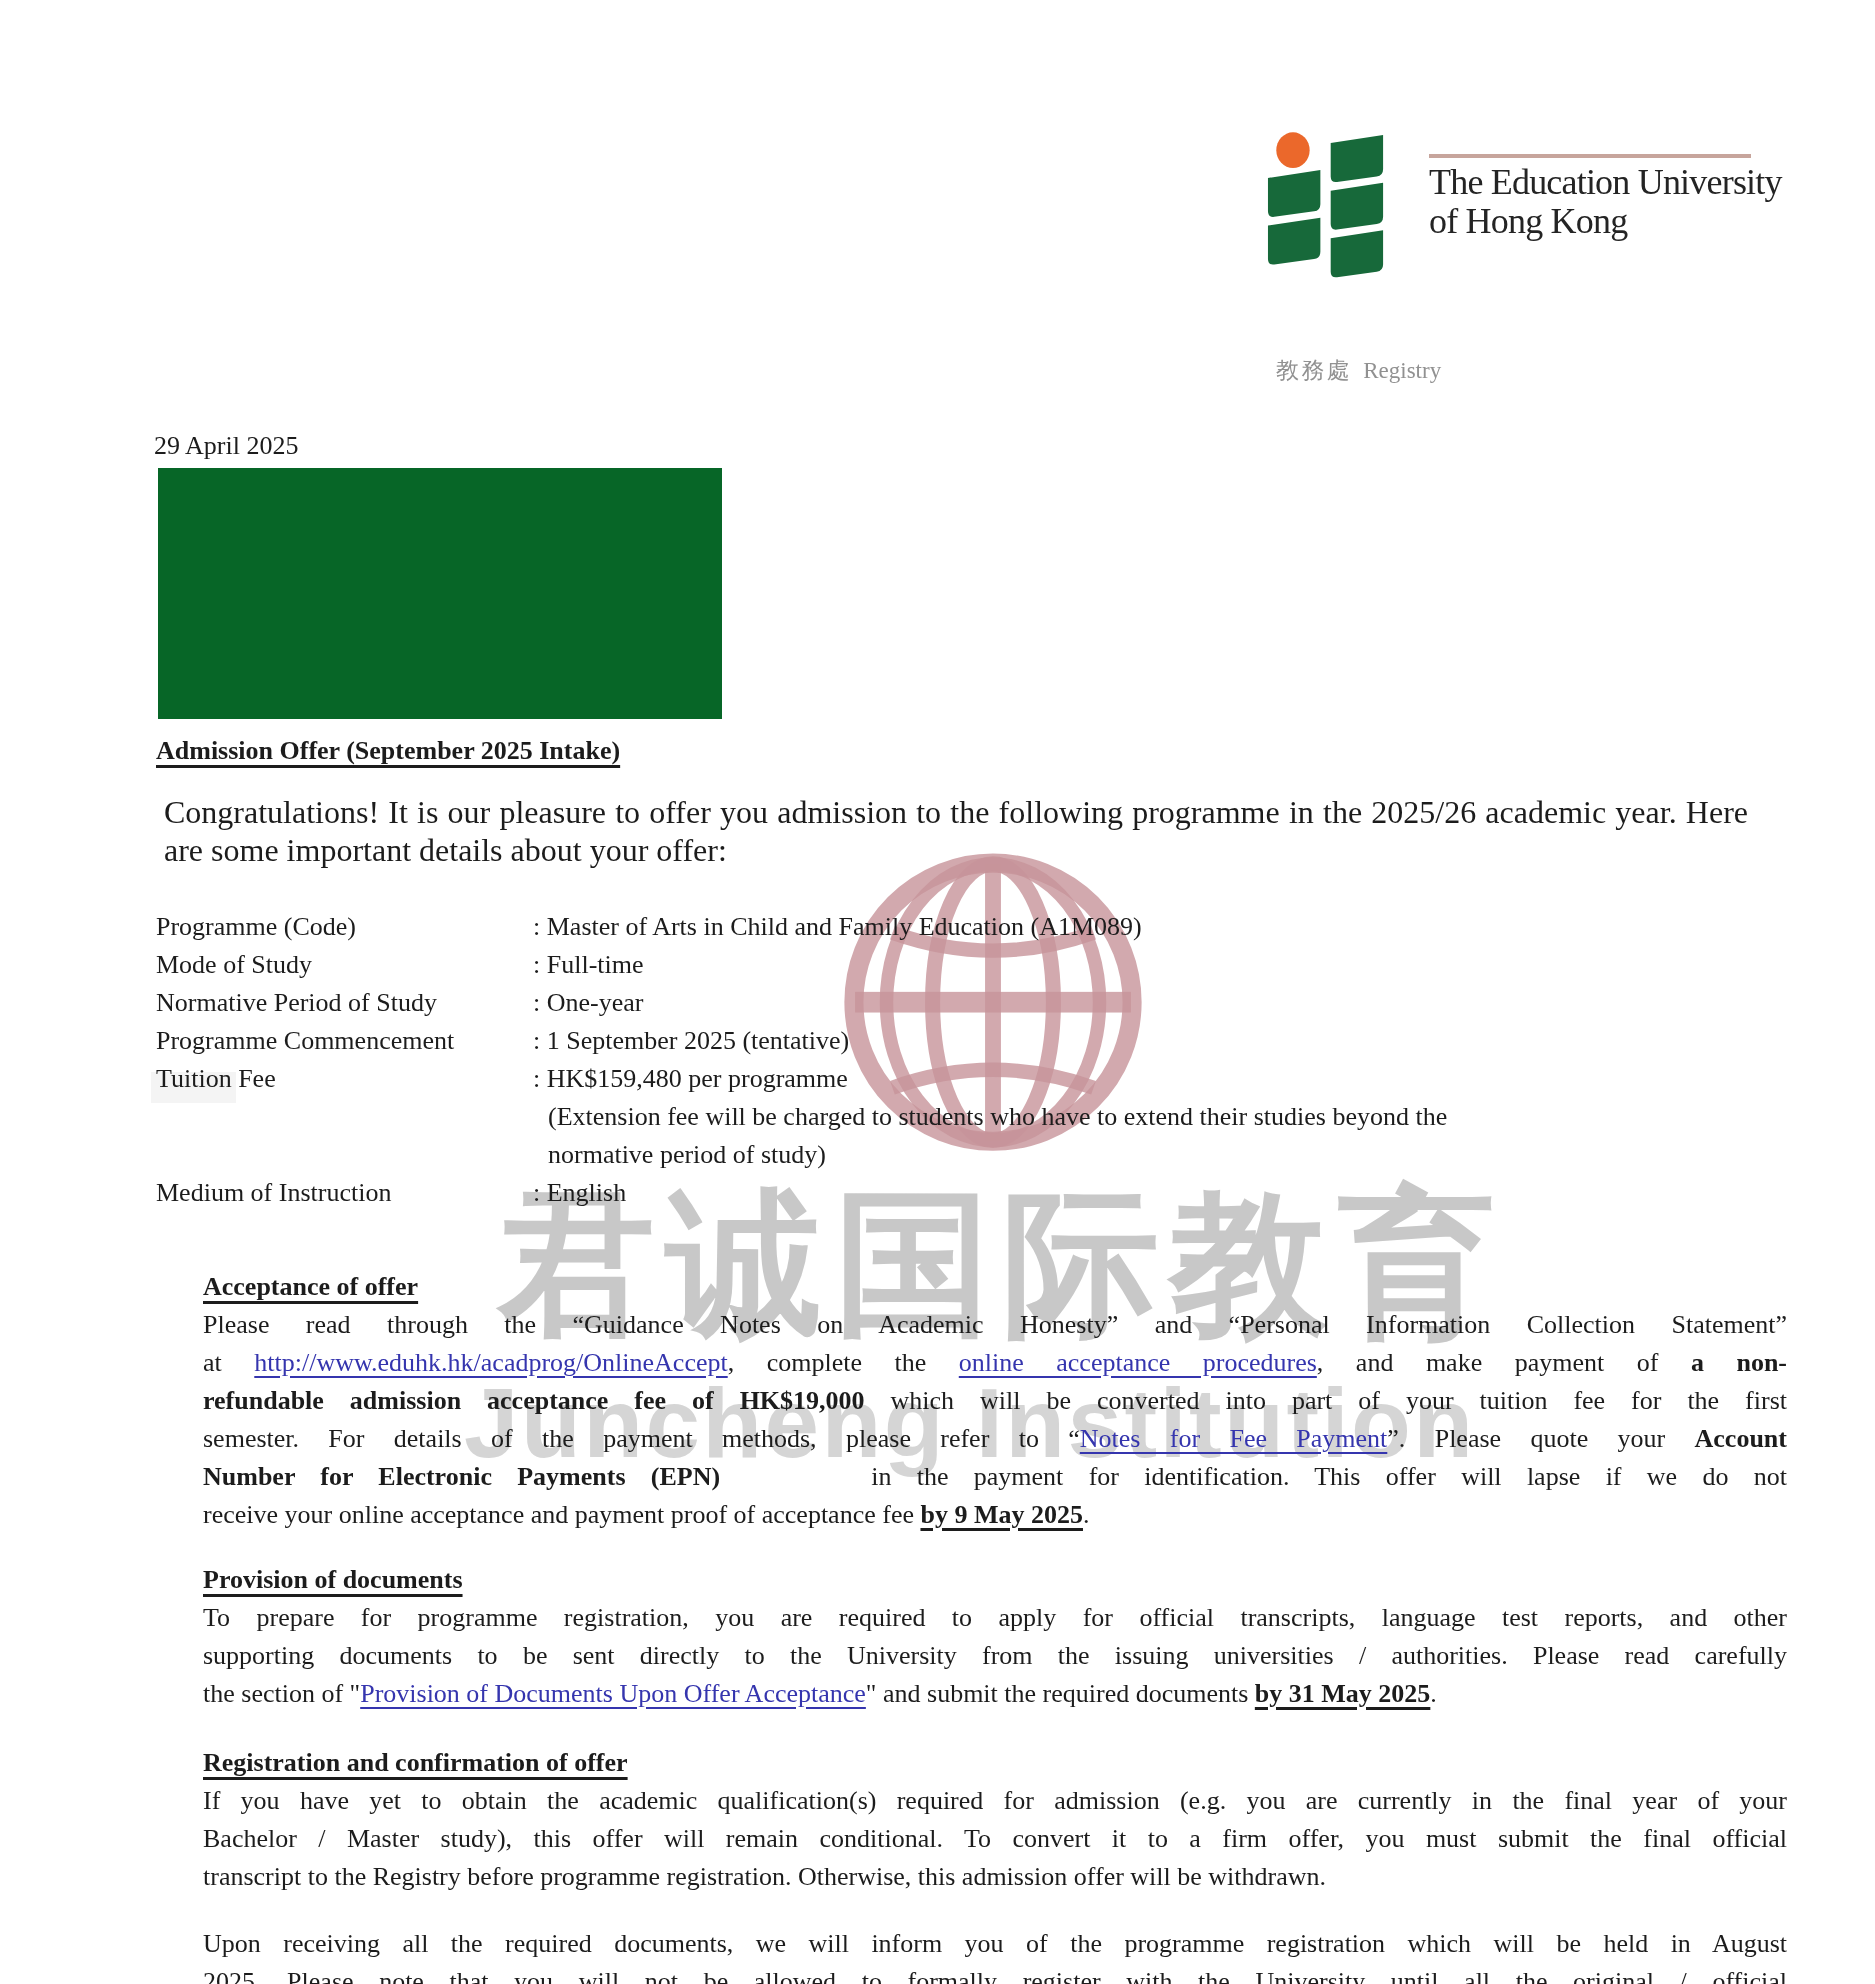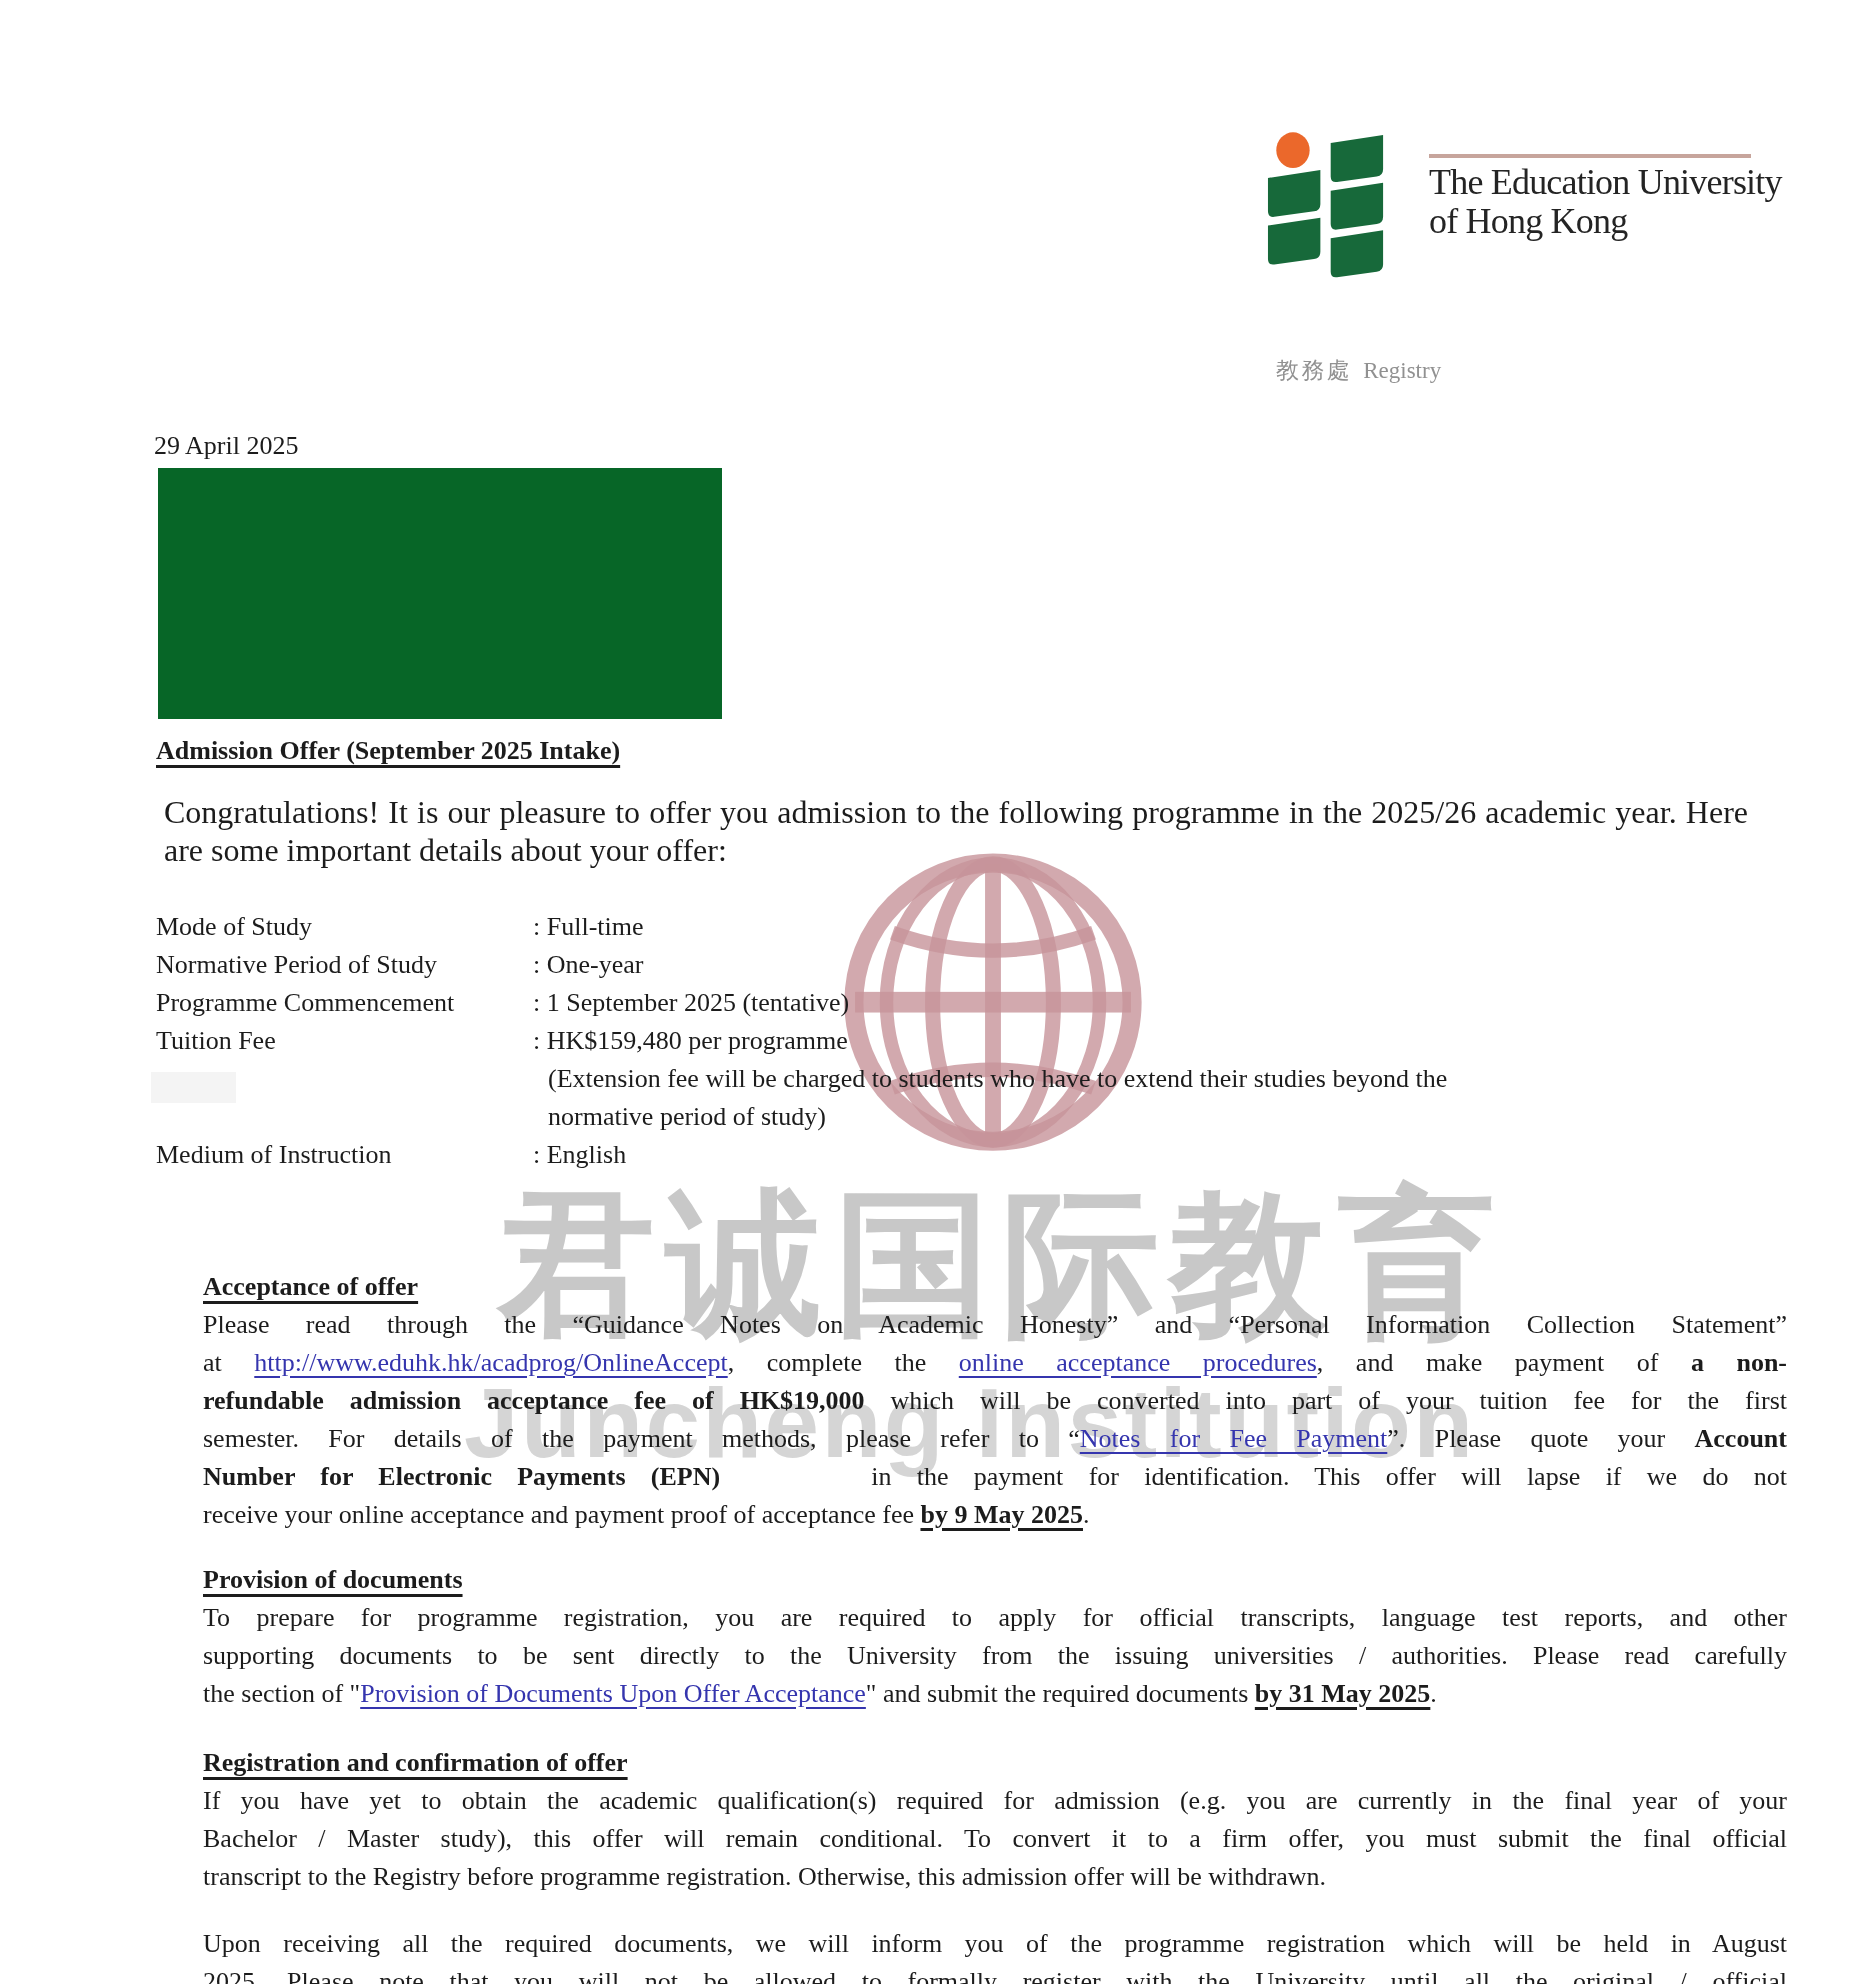--- a/index.html
+++ b/index.html
@@ -112,20 +112,24 @@
 
   <div class="doc-heading">Admission Offer (September 2025 Intake)</div>
 
   <div class="intro" id="intro">
       <div class="jl"><span>Congratulations!  It is our pleasure to offer you admission to the following programme in the 2025/26 academic year.  Here</span></div>
       <div class="jl jl-last"><span>are some important details about your offer:</span></div>
     </div>
 
   <div class="details" id="details">
       <div class="drow">
+        <div class="dlabel">Programme (Code)</div>
+        <div class="dvalue">: Master of Arts in Child and Family Education (A1M089)</div>
+      </div>
+      <div class="drow">
         <div class="dlabel">Mode of Study</div>
         <div class="dvalue">: Full-time</div>
       </div>
       <div class="drow">
         <div class="dlabel">Normative Period of Study</div>
         <div class="dvalue">: One-year</div>
       </div>
       <div class="drow">
         <div class="dlabel">Programme Commencement</div>
         <div class="dvalue">: 1 September 2025 (tentative)</div>

